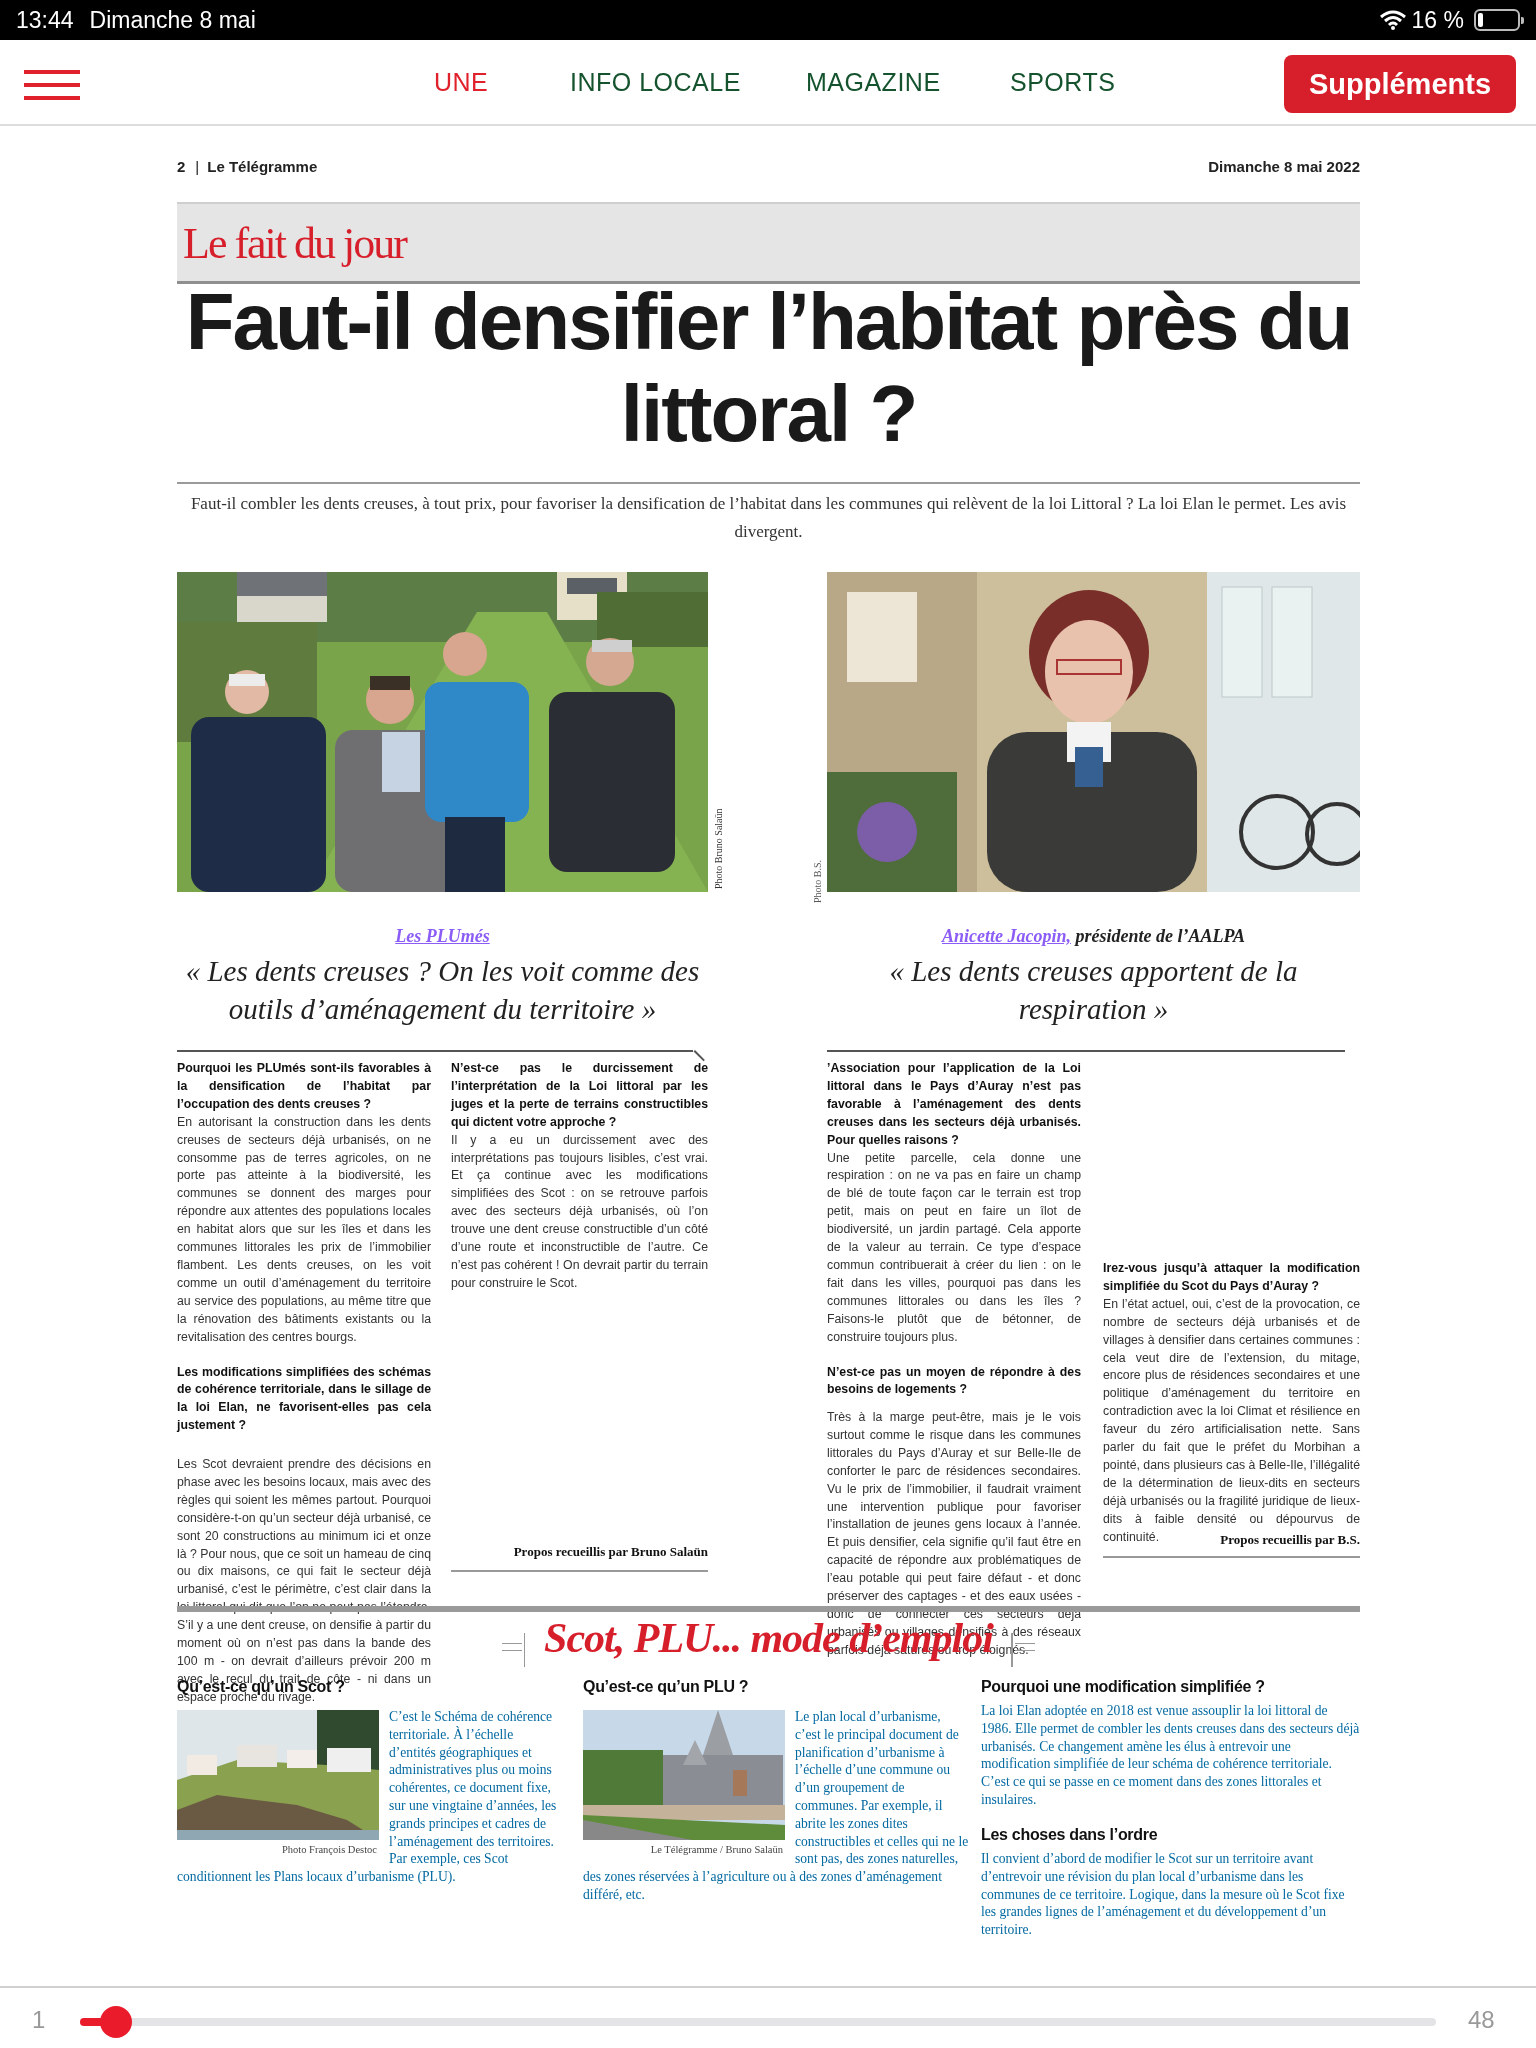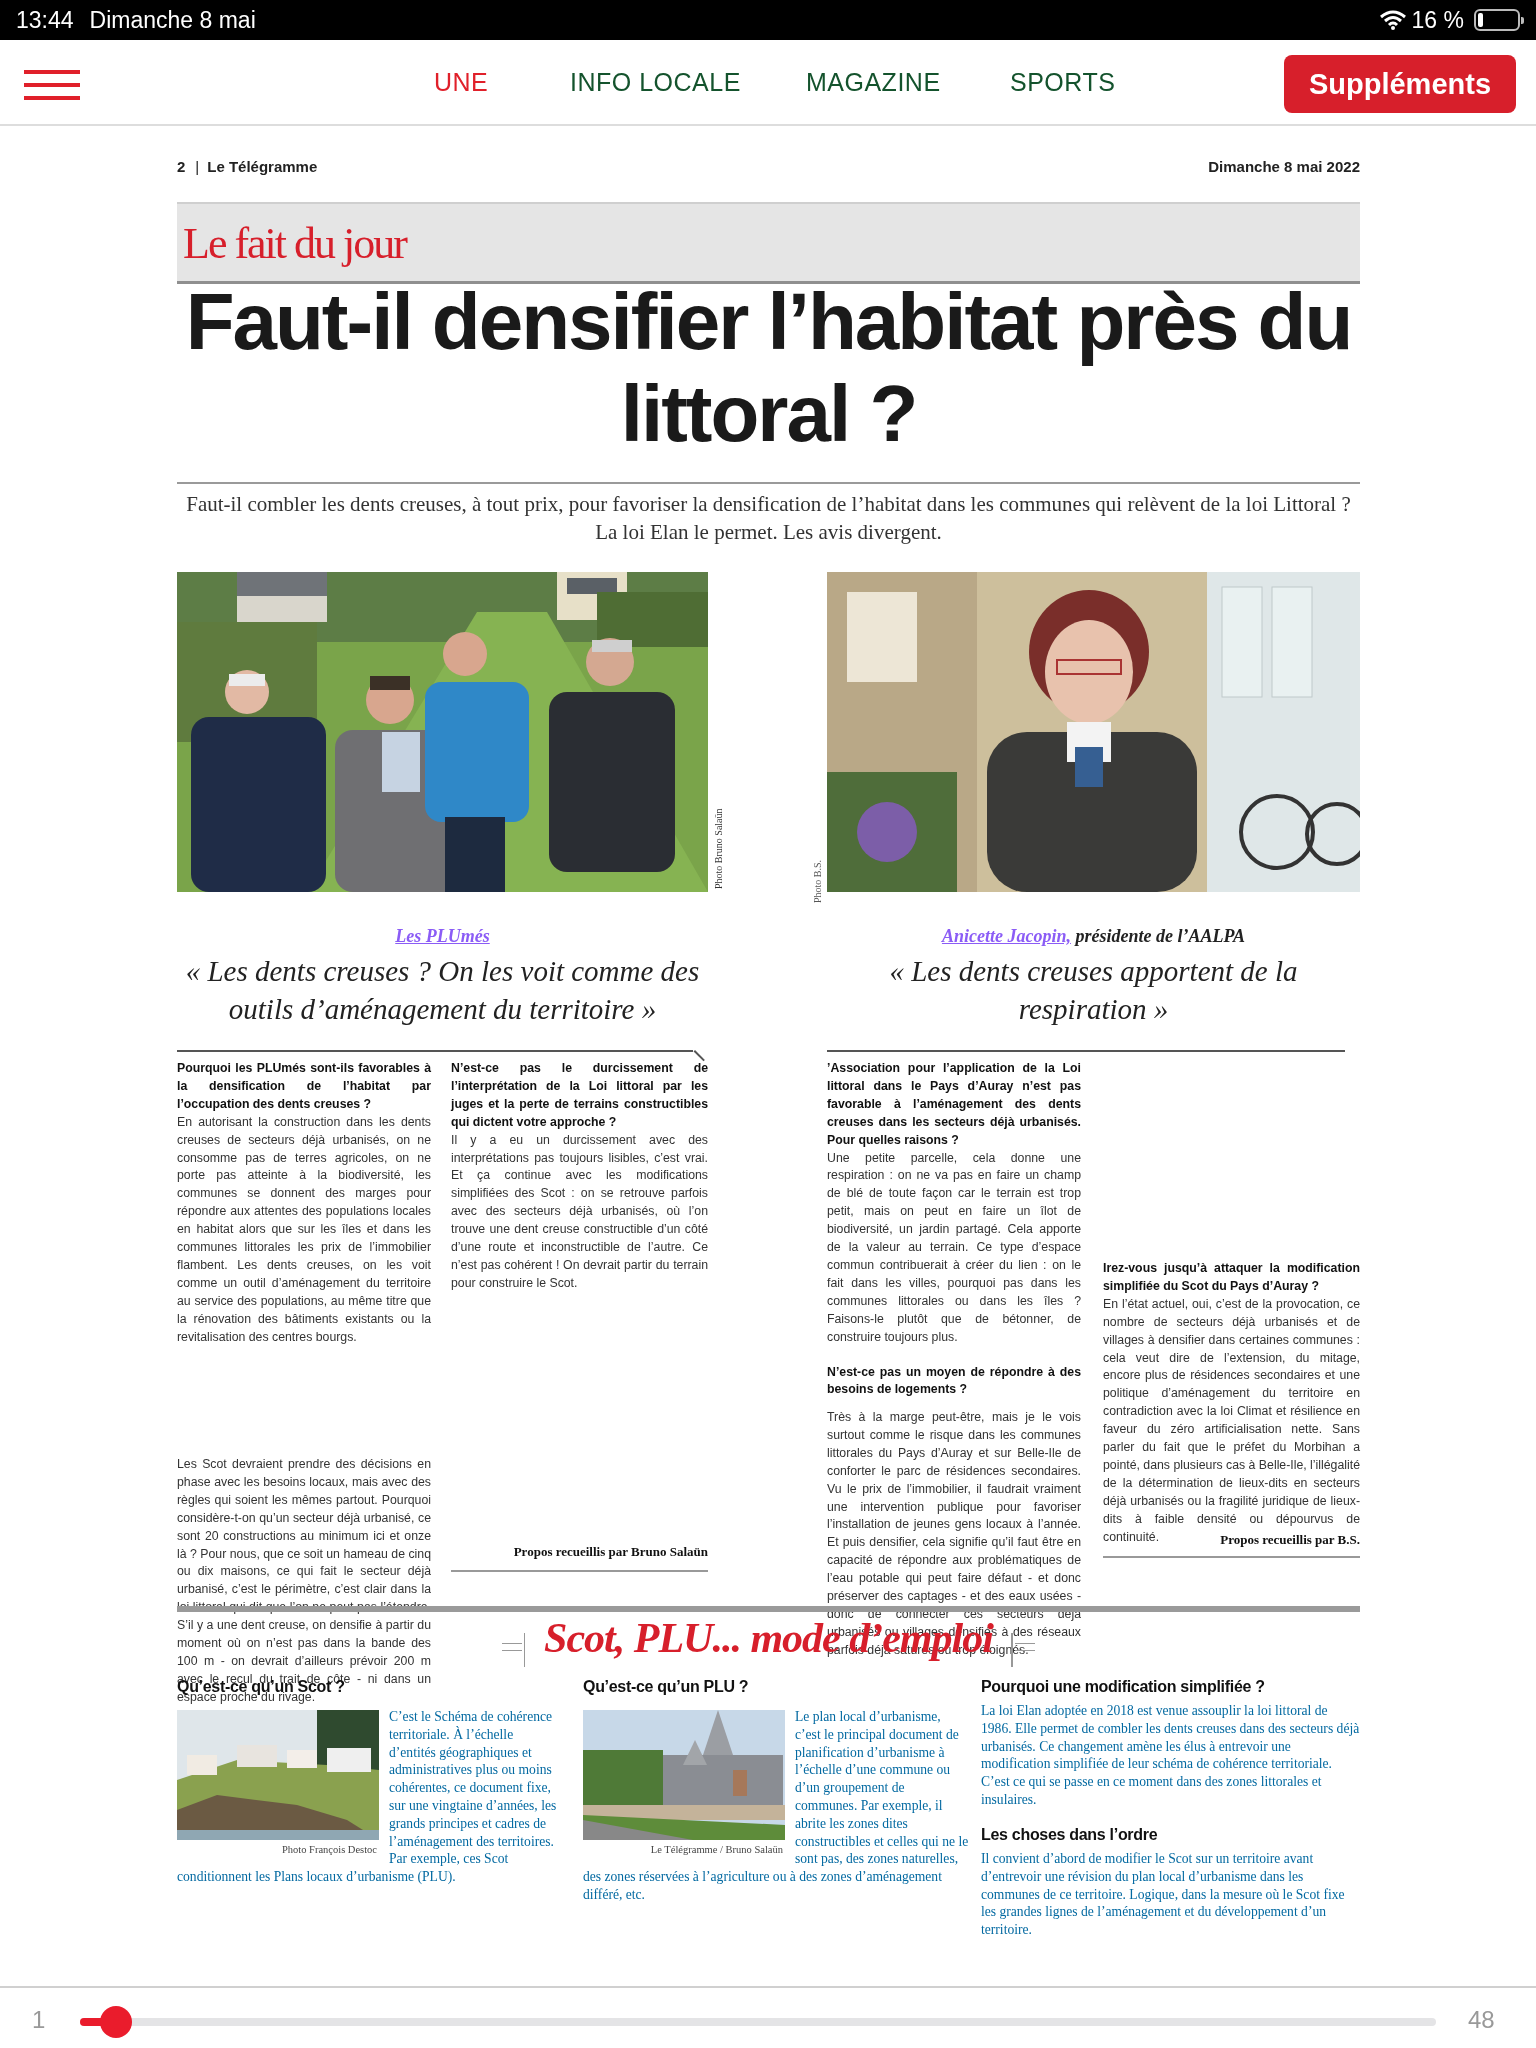--- a/index.html
+++ b/index.html
@@ -35,21 +35,21 @@
   .folio .num { margin-right: 10px; }
   .folio .sep { margin-right: 8px; font-weight: normal; }
   .folio .date { position: absolute; right: 0; top: 0; }
   .rubric { position: absolute; top: 76px; left: 0; width: 1183px; height: 82px; background: #e5e5e5; border-top: 2px solid #cfcfcf; border-bottom: 3px solid #8f8f8f; }
   .rubric-title { position: absolute; left: 6px; top: 14px; font-family: "Liberation Serif", serif; font-size: 44px; color: #d71f2b; letter-spacing: -2px; }
 
   .headline { position: absolute; top: 150px; left: 0; width: 1183px; text-align: center; font-family: "Liberation Sans", sans-serif;
     font-weight: bold; font-size: 80px; line-height: 92px; letter-spacing: -2px; color: #1a1a1a; }
   .rule-gray { position: absolute; left: 0; width: 1183px; height: 2px; background: #9a9a9a; }
   .chapo { position: absolute; top: 364px; left: 0; width: 1183px; text-align: center; font-family: "Liberation Serif", serif;
-    font-size: 21px; line-height: 28px; color: #333; }
+    font-size: 17px; line-height: 28px; color: #333; }
 
   .photo { position: absolute; overflow: hidden; }
   .credit-vertical { position: absolute; font-family: "Liberation Serif", serif; font-size: 10px; color: #333;
     transform: rotate(-90deg); transform-origin: left bottom; white-space: nowrap; }
 
   .kicker { position: absolute; text-align: center; font-family: "Liberation Serif", serif; font-style: italic; font-weight: bold; font-size: 18px; }
   .kicker .red { color: #8b5cf6; text-decoration: underline; }
   .kicker .black { color: #222; }
   .quote { position: absolute; text-align: center; font-family: "Liberation Serif", serif; font-style: italic; font-size: 29px; line-height: 38px; color: #222; }
 
@@ -182,20 +182,21 @@
   <div class="kicker" style="left:0; top:800px; width:531px;">
     <span class="red">Les PLUmés</span>
   </div>
   <div class="quote" style="left:0; top:826px; width:531px;">« Les dents creuses ? On les voit comme des outils d’aménagement du territoire »</div>
   <div class="topline" style="left:0; top:924px; width:516px;"></div>
   <div class="topline" style="left:518px; top:935px; width:14px; transform:rotate(45deg); transform-origin:left top; top:924px;"></div>
 
   <div class="col" style="left:0; top:934px; width:254px;">
     <div class="q">Pourquoi les PLUmés sont-ils favorables à la densification de l’habitat par l’occupation des dents creuses ?</div>
     <p>En autorisant la construction dans les dents creuses de secteurs déjà urbanisés, on ne consomme pas de terres agricoles, on ne porte pas atteinte à la biodiversité, les communes se donnent des marges pour répondre aux attentes des populations locales en habitat alors que sur les îles et dans les communes littorales les prix de l’immobilier flambent. Les dents creuses, on les voit comme un outil d’aménagement du territoire au service des populations, au même titre que la rénovation des bâtiments existants ou la revitalisation des centres bourgs.</p>
+    <div class="q">Les modifications simplifiées des schémas de cohérence territoriale, dans le sillage de la loi Elan, ne favorisent-elles pas cela justement ?</div>
   </div>
   <div class="col" style="left:0; top:1330px; width:254px; height:250px; overflow:hidden;">
     <p>Les Scot devraient prendre des décisions en phase avec les besoins locaux, mais avec des règles qui soient les mêmes partout. Pourquoi considère-t-on qu’un secteur déjà urbanisé, ce sont 20 constructions au minimum ici et onze là ? Pour nous, que ce soit un hameau de cinq ou dix maisons, ce qui fait le secteur déjà urbanisé, c’est le périmètre, c’est clair dans la loi littoral qui dit que l’on ne peut pas l’étendre. S’il y a une dent creuse, on densifie à partir du moment où on n’est pas dans la bande des 100 m - on devrait d’ailleurs prévoir 200 m avec le recul du trait de côte - ni dans un espace proche du rivage.</p>
   </div>
   <div class="col" style="left:274px; top:934px; width:257px;">
     <div class="q">N’est-ce pas le durcissement de l’interprétation de la Loi littoral par les juges et la perte de terrains constructibles qui dictent votre approche ?</div>
     <p>Il y a eu un durcissement avec des interprétations pas toujours lisibles, c’est vrai. Et ça continue avec les modifications simplifiées des Scot : on se retrouve parfois avec des secteurs déjà urbanisés, où l’on trouve une dent creuse constructible d’un côté d’une route et inconstructible de l’autre. Ce n’est pas cohérent ! On devrait partir du terrain pour construire le Scot.</p>
   </div>
   <div class="signature" style="left:274px; top:1418px; width:257px;">Propos recueillis par Bruno Salaün</div>
   <div class="topline" style="left:274px; top:1444px; width:257px; background:#999;"></div>

